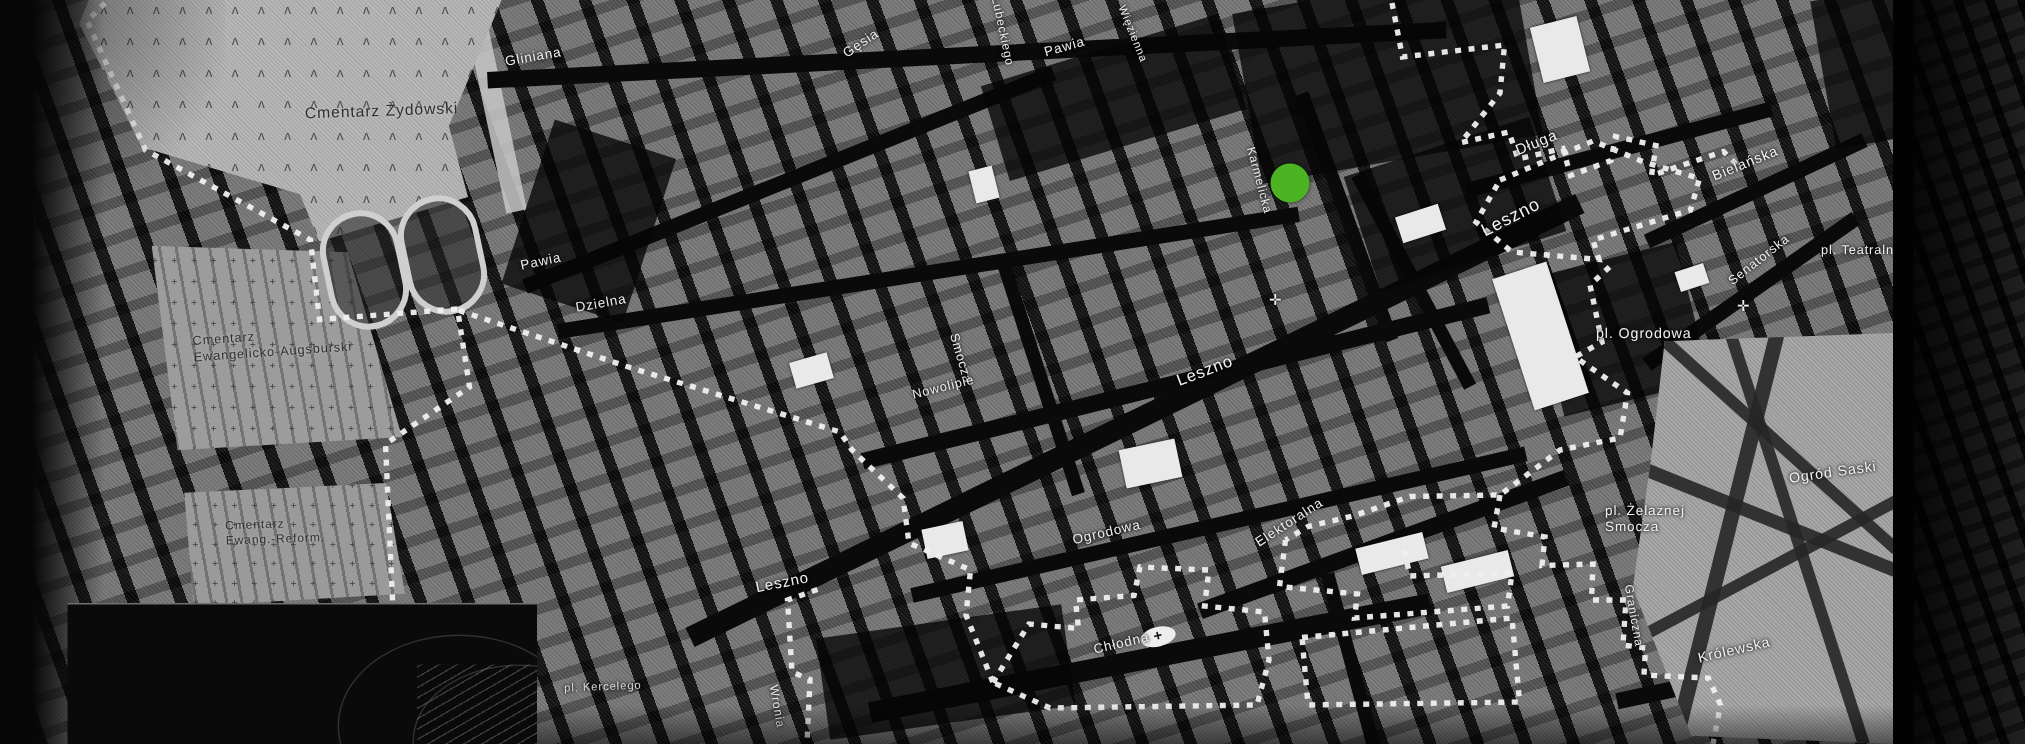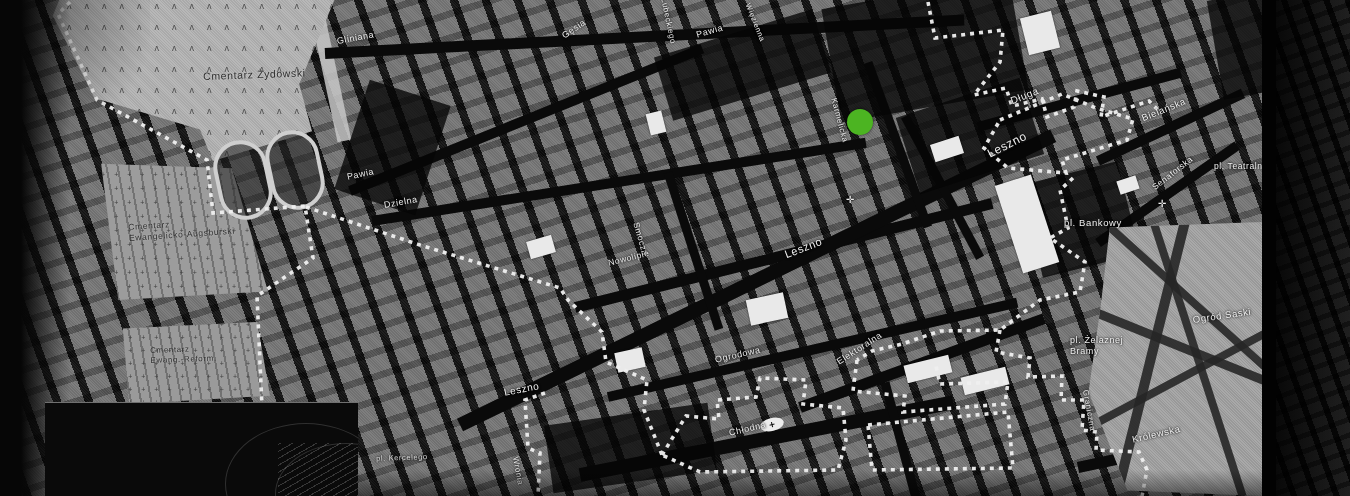--- a/index.html
+++ b/index.html
@@ -194,24 +194,24 @@
       <span class="map-label" style="left: 383px; top: 200px; font-size: 9px; color: rgb(237, 237, 237); transform: rotate(-10deg);">Dzielna</span>
       <span class="map-label" style="left: 641px; top: 221px; font-size: 8.5px; color: rgb(237, 237, 237); transform: rotate(74deg);">Smocza</span>
       <span class="map-label" style="left: 607px; top: 258px; font-size: 8.5px; color: rgb(237, 237, 237); transform: rotate(-14deg);">Nowolipie</span>
       <span class="map-label" style="left: 783px; top: 249px; font-size: 11px; color: rgb(242, 242, 242); transform: rotate(-21deg);">Leszno</span>
       <span class="map-label" style="left: 985px; top: 148px; font-size: 12px; color: rgb(242, 242, 242); transform: rotate(-27deg);">Leszno</span>
       <span class="map-label" style="left: 503px; top: 387px; font-size: 10px; color: rgb(242, 242, 242); transform: rotate(-11deg);">Leszno</span>
       <span class="map-label" style="left: 1009px; top: 96px; font-size: 10px; color: rgb(242, 242, 242); transform: rotate(-22deg);">Długa</span>
       <span class="map-label" style="left: 1140px; top: 113px; font-size: 9.5px; color: rgb(242, 242, 242); transform: rotate(-22deg);">Bielańska</span>
       <span class="map-label" style="left: 1214px; top: 161px; font-size: 8.5px; color: rgb(242, 242, 242); transform: rotate(0deg);">pl. Teatralny</span>
       <span class="map-label" style="left: 1150px; top: 184px; font-size: 8.5px; color: rgb(242, 242, 242); transform: rotate(-38deg);">Senatorska</span>
-      <span class="map-label" style="left: 1064px; top: 217px; font-size: 9.5px; color: rgb(242, 242, 242); transform: rotate(0deg);">pl. Bankowy</span>
+      <span class="map-label" style="left: 1064px; top: 217px; font-size: 9.5px; color: rgb(242, 242, 242); transform: rotate(0deg);">pl. Ogrodowa</span>
       <span class="map-label" style="left: 1192px; top: 314px; font-size: 9.5px; color: rgb(242, 242, 242); transform: rotate(-8deg);">Ogród Saski</span>
       <span class="map-label" style="left: 1070px; top: 335px; font-size: 9px; color: rgb(242, 242, 242); transform: rotate(0deg);">pl. Żelaznej
-Bramy</span>
+Smocza</span>
       <span class="map-label" style="left: 1090px; top: 389px; font-size: 8px; color: rgb(237, 237, 237); transform: rotate(80deg);">Graniczna</span>
       <span class="map-label" style="left: 1131px; top: 434px; font-size: 9.5px; color: rgb(242, 242, 242); transform: rotate(-13deg);">Królewska</span>
       <span class="map-label" style="left: 714px; top: 355px; font-size: 9px; color: rgb(237, 237, 237); transform: rotate(-13deg);">Ogrodowa</span>
       <span class="map-label" style="left: 835px; top: 358px; font-size: 9px; color: rgb(237, 237, 237); transform: rotate(-33deg);">Elektoralna</span>
       <span class="map-label" style="left: 728px; top: 428px; font-size: 9px; color: rgb(237, 237, 237); transform: rotate(-13deg);">Chłodna</span>
       <span class="map-label" style="left: 376px; top: 454px; font-size: 7.5px; color: rgb(220, 220, 220); transform: rotate(-2deg);">pl. Kercelego</span>
       <span class="map-label" style="left: 520px; top: 456px; font-size: 8px; color: rgb(237, 237, 237); transform: rotate(80deg);">Wronia</span>
     </div>
 
   <div id="corner-shade"></div>

